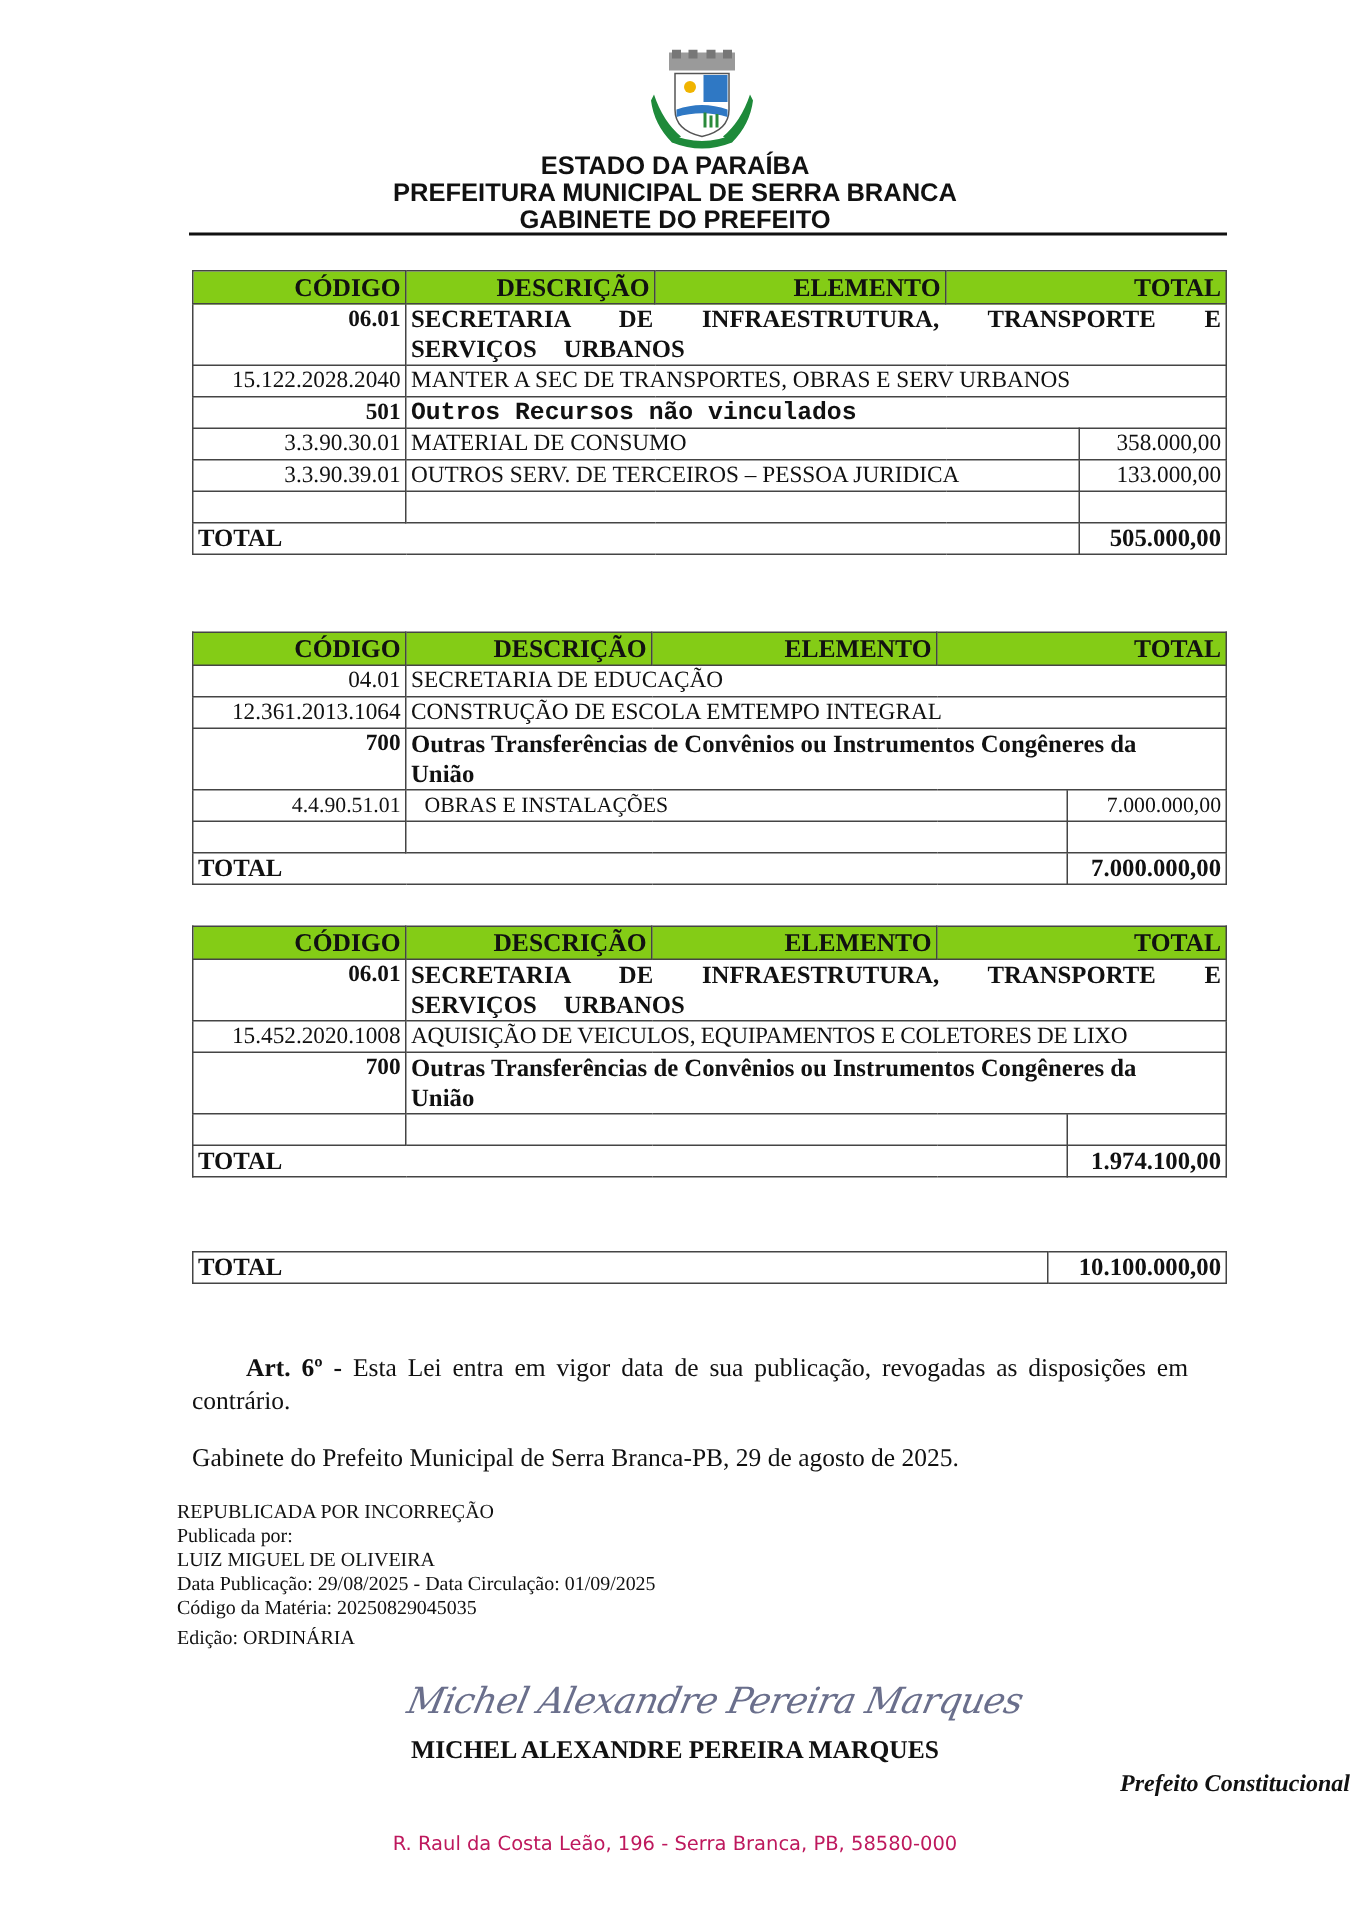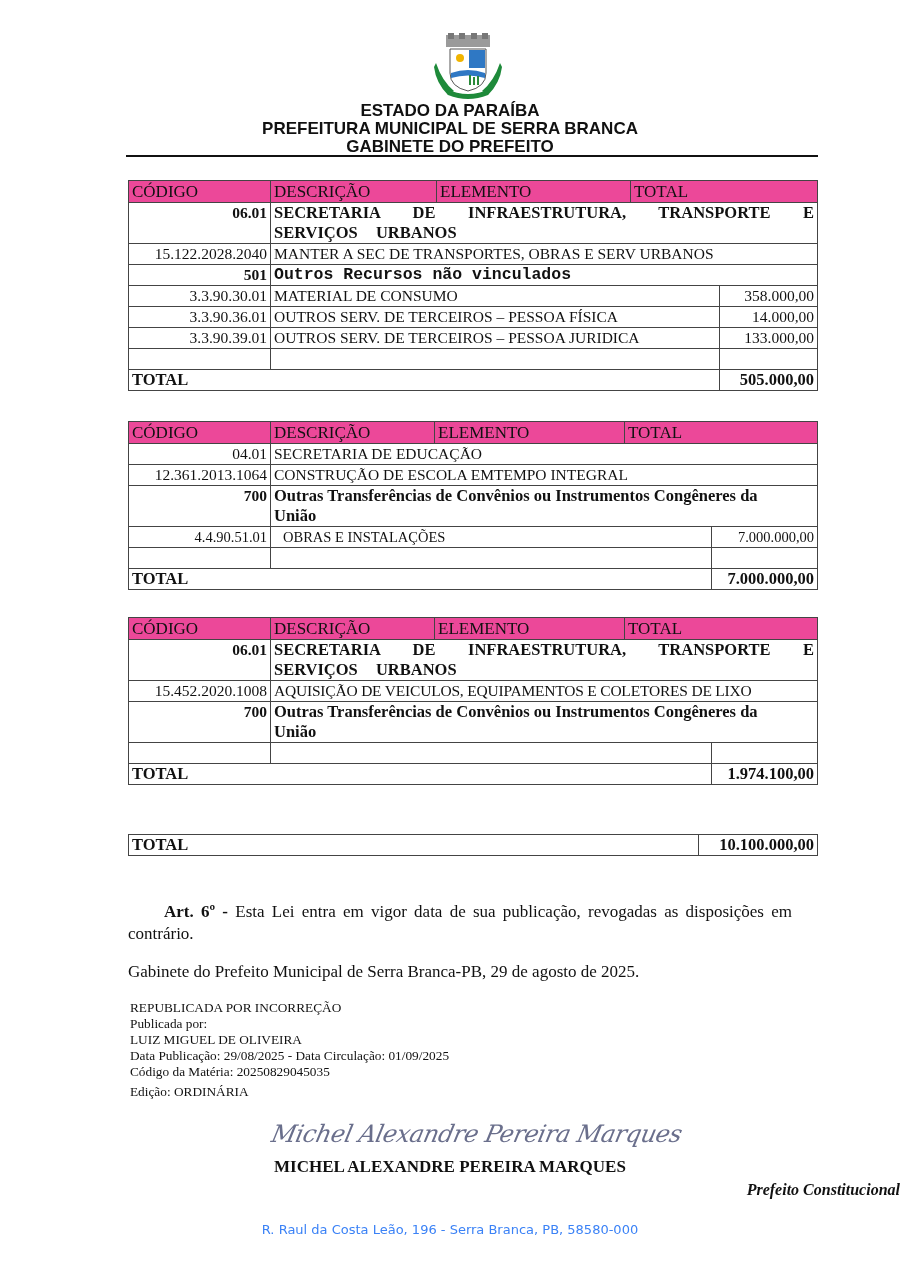--- a/index.html
+++ b/index.html
@@ -6,44 +6,44 @@
   body { width: 900px; height: 1273px; position: relative; overflow: hidden; color: #111; font-family: "Liberation Serif", serif; }
   .crest { position: absolute; left: 432px; top: 33px; width: 72px; height: 68px; }
   .hdr { position: absolute; left: 0; width: 900px; text-align: center; font-family: "Liberation Sans", sans-serif; font-weight: bold; font-size: 17px; line-height: 18px; }
   .hdr1 { top: 102px; }
   .hdr2 { top: 120px; }
   .hdr3 { top: 138px; }
   .hdr-rule { position: absolute; left: 126px; width: 692px; top: 155px; height: 0; border-top: 2.5px solid #111; }
 
   table.bud { position: absolute; left: 128px; width: 689px; border-collapse: collapse; font-family: "Liberation Serif", serif; font-size: 15.5px; table-layout: fixed; }
   table.bud td, table.bud th { border: 1px solid #444; padding: 0 3px; line-height: 20px; vertical-align: top; }
-  table.bud th { background: #ec4899; font-weight: normal; font-size: 17px; text-align: left; line-height: 21px; }
+  table.bud th { background: #84cc16; font-weight: bold; font-size: 17px; text-align: right; line-height: 21px; }
   .code { text-align: right; }
   .b { font-weight: bold; }
   .just { text-align: justify; text-align-last: left; }
   .amt { text-align: right; }
   .tot-row td { font-weight: bold; font-size: 16.5px; line-height: 21px; }
   .thick-top td { border-top: 1.6px solid #222; }
   .empty td { height: 20px; }
 
   .t1 { top: 180px; }
   .t2 { top: 421px; }
   .t3 { top: 617px; }
   .t4 { top: 834px; }
 
   .art { position: absolute; left: 128px; width: 664px; top: 901px; font-size: 17px; line-height: 22px; text-align: justify; }
   .art b { font-weight: bold; margin-left: 36px; }
   .gab { position: absolute; left: 128px; top: 961px; font-size: 17px; line-height: 22px; }
   .pub { position: absolute; left: 118px; top: 1000px; font-size: 13.3px; line-height: 16px; }
-  .pub div { white-space: nowrap; margin-left: 12px; }
+  .pub div { white-space: nowrap; }
   .pub .gap { margin-top: 4px; }
   .sig-scrawl { position: absolute; left: 272px; top: 1120px; font-family: "DejaVu Serif", serif; font-style: italic; font-size: 24px; color: #6a6f8c; letter-spacing: -0.5px; transform: skewX(-12deg); white-space: nowrap; }
   .sig-name { position: absolute; left: 0; width: 900px; text-align: center; top: 1157px; font-weight: bold; font-size: 17px; line-height: 20px; }
   .sig-role { position: absolute; left: 0; width: 900px; text-align: right; top: 1180px; font-weight: bold; font-style: italic; font-size: 16px; line-height: 20px; }
-  .addr { position: absolute; left: 0; width: 900px; text-align: center; top: 1222px; font-family: "DejaVu Sans", sans-serif; font-size: 13px; color: #3b82f6; }
+  .addr { position: absolute; left: 0; width: 900px; text-align: center; top: 1222px; font-family: "DejaVu Sans", sans-serif; font-size: 13px; color: #be185d; }
 </style>
 </head>
 <body>
 
 <div class="crest">
   <svg width="72" height="68" viewBox="0 0 72 68">
     <rect x="14" y="2" width="44" height="12" fill="#9a9a9a"></rect>
     <rect x="16" y="0" width="6" height="6" fill="#777"></rect>
     <rect x="27" y="0" width="6" height="6" fill="#777"></rect>
     <rect x="39" y="0" width="6" height="6" fill="#777"></rect>
@@ -90,25 +90,20 @@
   <tr>
     <td class="code b">501</td>
     <td colspan="4" class="b" style="font-size:16.5px;font-family:Liberation Mono, monospace;">Outros Recursos não vinculados</td>
   </tr>
   <tr>
     <td class="code">3.3.90.30.01</td>
     <td colspan="3">MATERIAL  DE CONSUMO</td>
     <td class="amt">358.000,00</td>
   </tr>
   <tr>
-    <td class="code">3.3.90.36.01</td>
-    <td colspan="3">OUTROS SERV. DE TERCEIROS – PESSOA  FÍSICA</td>
-    <td class="amt">14.000,00</td>
-  </tr>
-  <tr>
     <td class="code">3.3.90.39.01</td>
     <td colspan="3">OUTROS SERV. DE TERCEIROS – PESSOA  JURIDICA</td>
     <td class="amt">133.000,00</td>
   </tr>
   <tr class="empty thick-top">
     <td></td>
         <td colspan="3"></td>
         <td></td>
   </tr>
   <tr class="tot-row">

